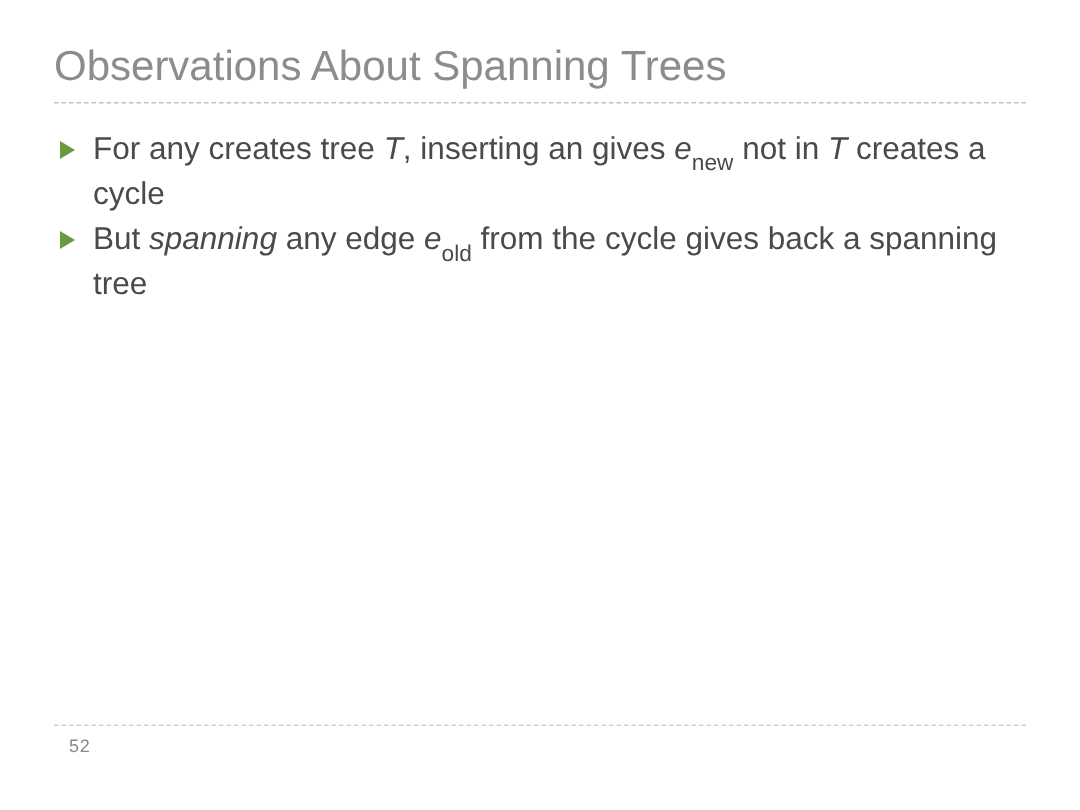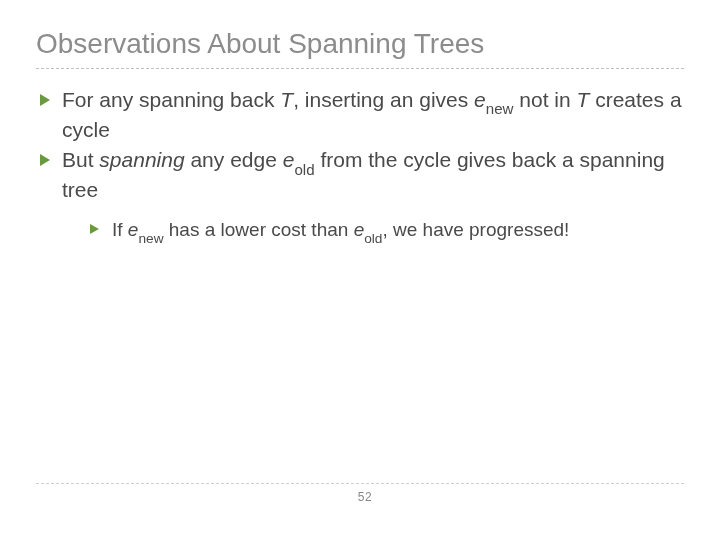--- a/index.html
+++ b/index.html
@@ -73,21 +73,20 @@
     border-bottom: 5px solid transparent;
     border-left: 9px solid #6a9a3f;
   }
   .italic { font-style: italic; }
   .sub { font-size: 0.72em; vertical-align: sub; position: relative; top: 2px; }
   .footer {
     position: absolute;
     left: 36px;
     bottom: 36px;
     right: 36px;
-    text-align: center;
   }
   .footer-divider {
     border: none;
     border-top: 1px dashed #cfcfcf;
     margin-bottom: 6px;
   }
   .page-num {
     color: #888;
     font-size: 12px;
     letter-spacing: 0.5px;
@@ -96,30 +95,25 @@
 </style>
 </head>
 <body>
 
 <div class="slide">
   <h1 class="title">Observations About Spanning Trees</h1>
   <hr class="divider">
 
   <ul class="bullets">
     <li>
-      <span>For any spanning back </span><span class="italic">T</span><span>, inserting an gives </span><span class="italic">e</span><span class="sub">new</span><span> not in </span><span class="italic">T</span><span> creates a cycle</span>
+      <span>For any creates tree </span><span class="italic">T</span><span>, inserting an gives </span><span class="italic">e</span><span class="sub">new</span><span> not in </span><span class="italic">T</span><span> creates a cycle</span>
     </li>
     <li>
       <span>But </span><span class="italic">spanning</span><span> any edge </span><span class="italic">e</span><span class="sub">old</span><span> from the cycle gives back a spanning tree</span>
 
-      <ul class="sub-bullets">
-        <li>
-          <span>If </span><span class="italic">e</span><span class="sub">new</span><span> has a lower cost than </span><span class="italic">e</span><span class="sub">old</span><span>, we have progressed!</span>
-        </li>
-      </ul>
     </li>
   </ul>
 
   <div class="footer">
     <hr class="footer-divider">
     <div class="page-num">52</div>
   </div>
 </div>
 
 </body></html>

